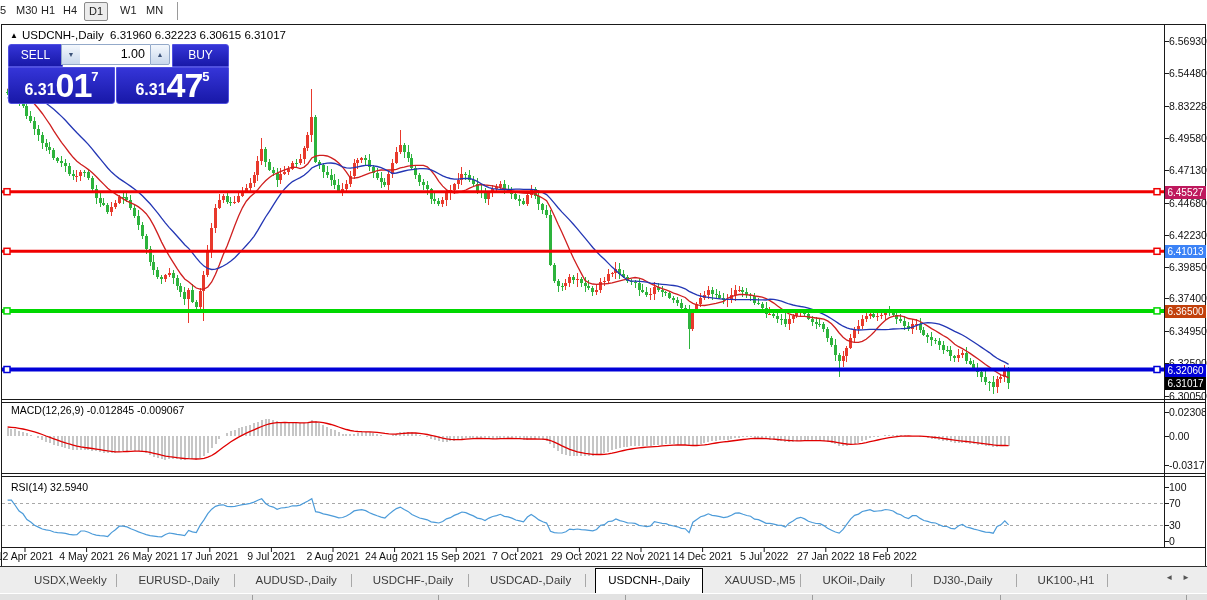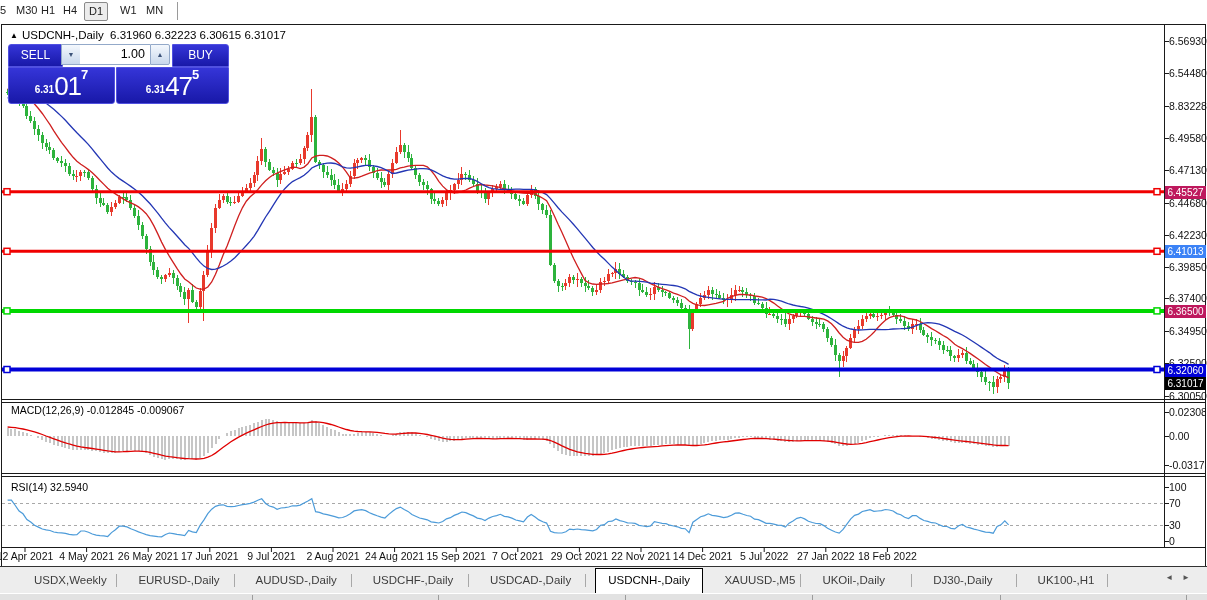--- a/index.html
+++ b/index.html
@@ -34,22 +34,22 @@
             color:#3c5379;font-size:7px;text-align:center;line-height:20px;}
   #vol-down{left:53px;}
   #vol-up{left:142px;border-radius:0 2px 2px 0;}
   #vol-field{position:absolute;left:72px;top:0;width:70px;height:21px;box-sizing:border-box;
              background:#fff;border:1px solid #93a9c9;border-left:none;border-right:none;
              font-size:12.5px;color:#000;text-align:right;padding:2px 5px 0 0;}
   .price-box{position:absolute;top:23px;width:105px;height:35px;color:#fff;border-radius:0 0 3px 3px;}
   #sell-price{left:0;}
   #buy-price{left:108px;width:111px;}
   .price-inner{position:absolute;bottom:2px;left:0;width:100%;text-align:center;white-space:nowrap;}
-  .p-small{font-size:10px;font-weight:bold;vertical-align:2px;}
-  .p-big{font-size:26px;font-weight:400;letter-spacing:-1px;line-height:30px;}
+  .p-small{font-size:16px;font-weight:bold;vertical-align:2px;}
+  .p-big{font-size:34px;font-weight:700;letter-spacing:-1px;line-height:30px;}
   .p-sup{font-size:13px;font-weight:bold;vertical-align:16px;}
   
   #tabbar{position:absolute;left:0;top:566px;width:1207px;height:27px;background:#ededed;
           border-top:1px solid #333;box-sizing:border-box;}
   .tab{position:absolute;top:3px;height:21px;line-height:21px;font-size:11.5px;color:#3c3c3c;
        padding:0 12px;white-space:nowrap;}
   .tab.selected{top:1px;height:25px;line-height:23px;background:#fff;color:#000;
                 border:1px solid #000;border-bottom:none;box-sizing:border-box;z-index:2;}
   .tab-sep{position:absolute;top:7px;height:13px;border-left:1px solid #a8a8a8;}
   .tab-arrows{position:absolute;right:8px;top:6px;font-size:8px;color:#555;letter-spacing:9px;}
@@ -968,21 +968,21 @@
       <div class="overlay-label axis-price" style="top: 390px;">6.30050</div>
       <div class="overlay-label axis-price" style="top: 406px; overflow: hidden; width: 37px;">0.023089</div>
       <div class="overlay-label axis-price" style="top: 430px; overflow: hidden; width: 37px;">0.00</div>
       <div class="overlay-label axis-price" style="top: 459px; overflow: hidden; width: 37px;">-0.031732</div>
       <div class="overlay-label axis-price" style="top: 481px;">100</div>
       <div class="overlay-label axis-price" style="top: 497px;">70</div>
       <div class="overlay-label axis-price" style="top: 519px;">30</div>
       <div class="overlay-label axis-price" style="top: 535px;">0</div>
       <div class="axis-badge" style="top: 186px; background: #be185d;">6.45527</div>
       <div class="axis-badge" style="top: 245px; background: #3b82f6;">6.41013</div>
-      <div class="axis-badge" style="top: 305px; background: #be185d;">6.36500</div>
+      <div class="axis-badge" style="top: 305px; background: #c2410c;">6.36500</div>
       <div class="axis-badge" style="top: 364px; background: rgb(0, 0, 216);">6.32060</div>
       <div class="axis-badge" style="top: 377px; background: rgb(0, 0, 0);">6.31017</div>
       <div class="date-label" style="left: -11px;">12 Apr 2021</div>
       <div class="date-label" style="left: 50.6px;">4 May 2021</div>
       <div class="date-label" style="left: 112.2px;">26 May 2021</div>
       <div class="date-label" style="left: 173.8px;">17 Jun 2021</div>
       <div class="date-label" style="left: 235.4px;">9 Jul 2021</div>
       <div class="date-label" style="left: 297px;">2 Aug 2021</div>
       <div class="date-label" style="left: 358.6px;">24 Aug 2021</div>
       <div class="date-label" style="left: 420.2px;">15 Sep 2021</div>

